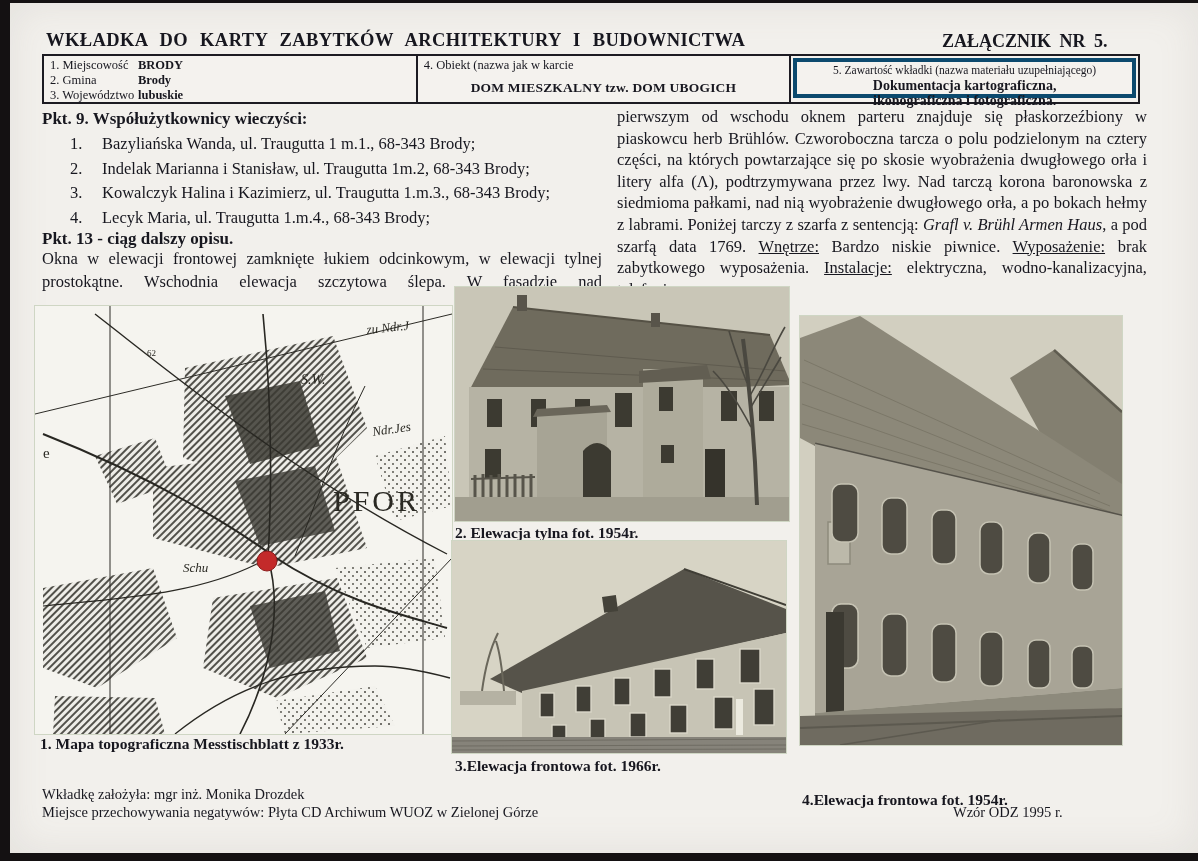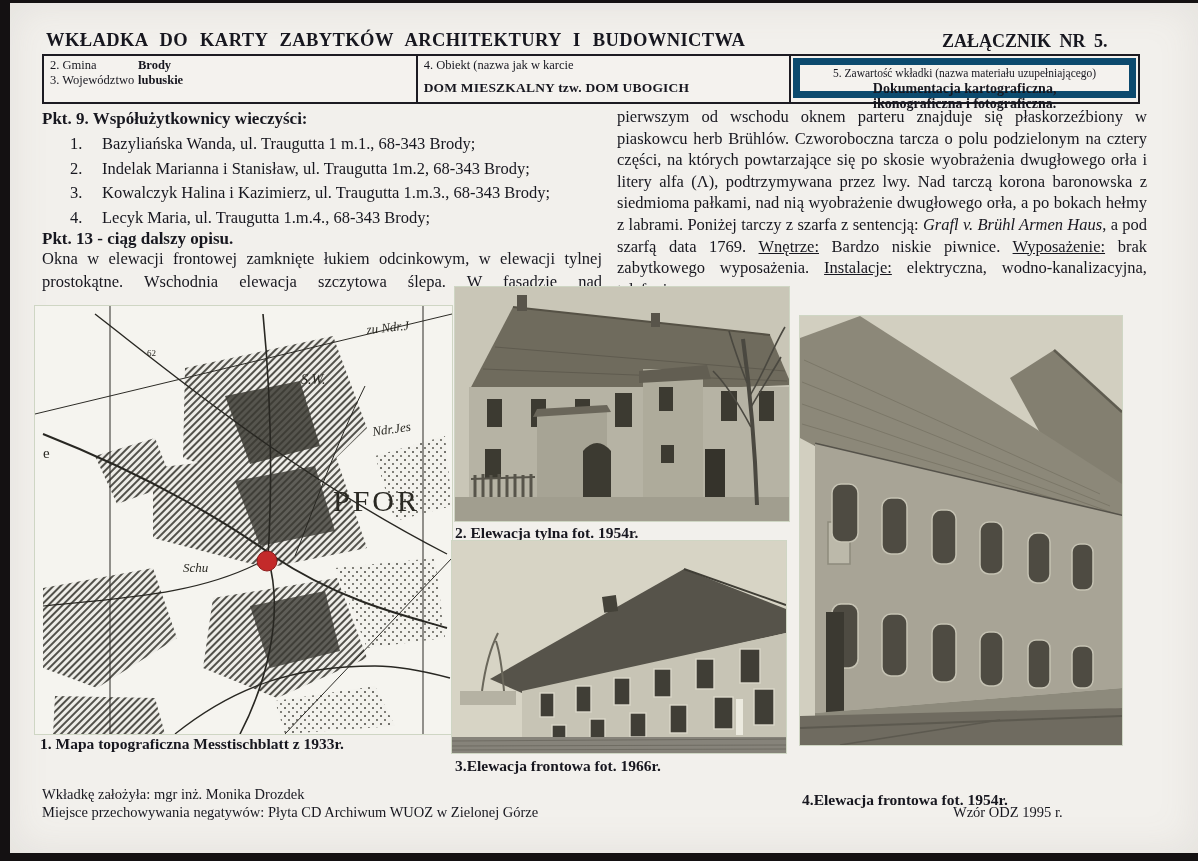--- a/index.html
+++ b/index.html
@@ -15,22 +15,22 @@
   .annex{font-size:18px;font-weight:bold;word-spacing:4px;white-space:nowrap;}
 
   
   .htable{display:flex;border:2px solid #1c1b22;background:#f4f2ee;box-sizing:border-box;}
   .hcell{box-sizing:border-box;font-size:12.5px;line-height:15px;padding:2px 6px 1px 6px;}
   .hcell + .hcell{border-left:2px solid #1c1b22;}
   .hl{display:flex;white-space:nowrap;}
   .hl .lbl{flex:0 0 88px;}
   .hl .val{font-weight:bold;}
   .obj-label{font-size:12.5px;}
-  .obj-value{font-weight:bold;font-size:13.5px;text-align:left;margin-top:7px;letter-spacing:.2px;}
-  .cell5-inner{border:7px solid #0c4a6e;margin:0;padding:1px 4px 2px 4px;height:40px;box-sizing:border-box;}
+  .obj-value{font-weight:bold;font-size:13.5px;text-align:center;margin-top:7px;letter-spacing:.2px;}
+  .cell5-inner{border:4px solid #0c4a6e;margin:0;padding:1px 4px 2px 4px;height:40px;box-sizing:border-box;}
   .c5-label{font-size:11.5px;text-align:center;white-space:nowrap;}
   .c5-line{font-size:14px;font-weight:bold;text-align:center;line-height:15px;}
 
   
   .h-bold{font-size:17px;font-weight:bold;white-space:nowrap;}
   .list{font-size:16.5px;line-height:24.5px;}
   .li{display:flex;}
   .li .num{flex:0 0 32px;}
   .para{font-size:16.5px;text-align:justify;}
   .para13{line-height:22.5px;text-align-last:justify;}
@@ -48,20 +48,24 @@
 <body>
 
 <div class="sheet">
   <div class="paper"></div>
 
   <div class="abs doc-title" style="left:46px;top:30px;">WKŁADKA DO KARTY ZABYTKÓW ARCHITEKTURY I BUDOWNICTWA</div>
   <div class="abs annex" style="left:942px;top:31px;">ZAŁĄCZNIK NR 5.</div>
 
   <div class="abs htable" style="left:42px;top:54px;width:1098px;height:50px;">
     <div class="hcell" style="width:373px;">
+      <div class="hl">
+        <span class="lbl">1. Miejscowość</span>
+        <span class="val">BRODY</span>
+      </div>
       <div class="hl">
         <span class="lbl">2. Gmina</span>
         <span class="val">Brody</span>
       </div>
       <div class="hl">
         <span class="lbl">3. Województwo</span>
         <span class="val">lubuskie</span>
       </div>
     </div>
     <div class="hcell" style="width:375px;">

